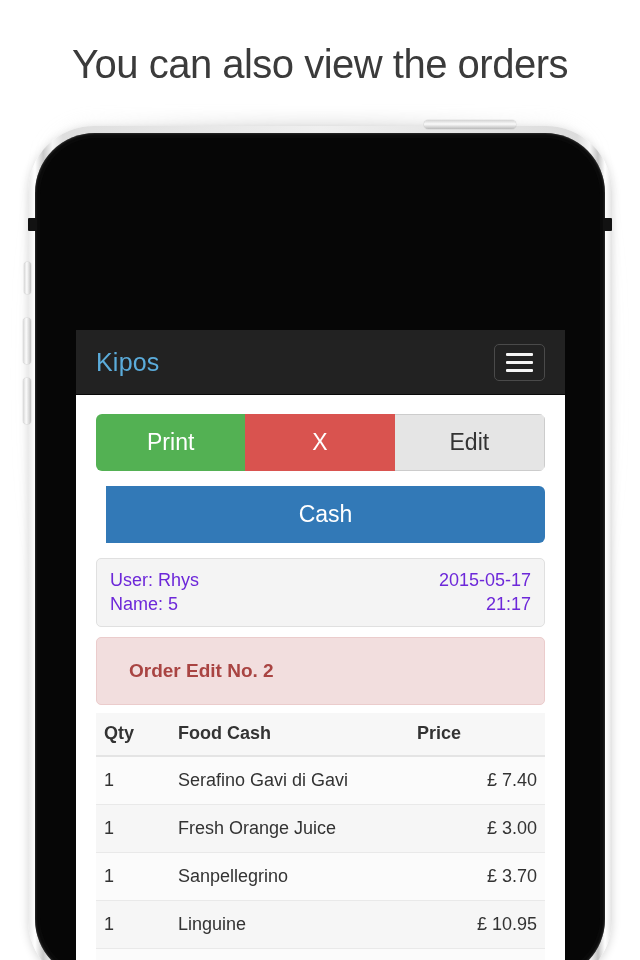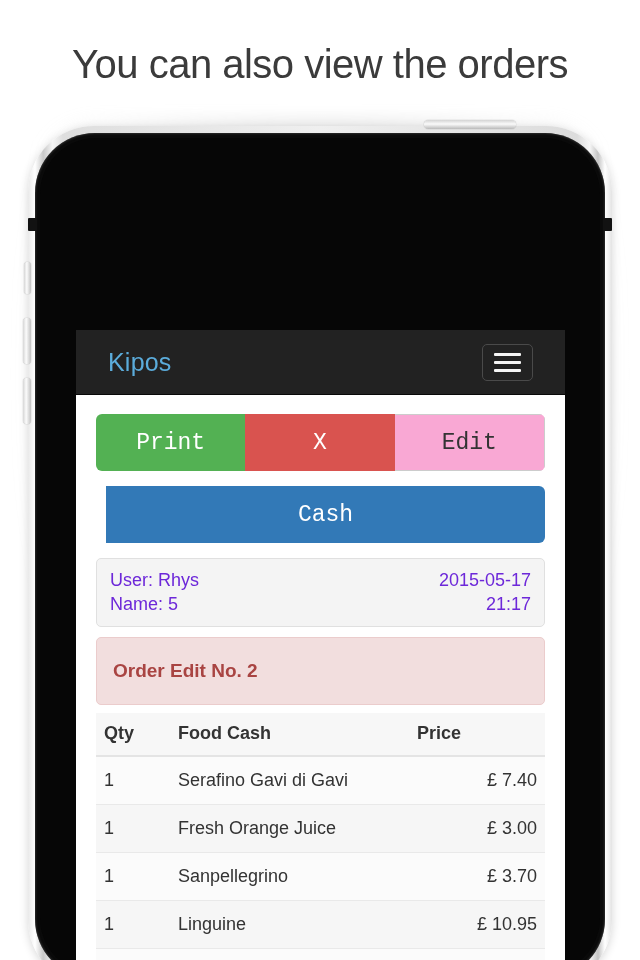--- a/index.html
+++ b/index.html
@@ -174,21 +174,21 @@
   }
 
   
   .navbar {
     height: 65px;
     background: #222222;
     border-bottom: 1px solid #080808;
     display: flex;
     align-items: center;
     justify-content: space-between;
-    padding: 0 32px;
+    padding: 0 20px;
     box-sizing: border-box;
   }
   .brand {
     color: #5bacdb;
     font-size: 25px;
     font-weight: 400;
     letter-spacing: 0.2px;
   }
   .menu-toggle {
     width: 51px;
@@ -230,26 +230,26 @@
     height: 57px;
     display: flex;
     align-items: center;
     justify-content: center;
     font-size: 23px;
     font-weight: 400;
     color: #ffffff;
     border: 0;
     cursor: pointer;
     box-sizing: border-box;
-    font-family: Liberation Mono, monospace;
+    font-family: Liberation Sans, sans-serif;
   }
   .btn-success { background: #53b153; }
   .btn-danger  { background: #d9534f; }
   .btn-default {
-    background: #f9a8d4;
+    background: #e5e5e5;
     color: #333333;
     border: 1px solid #cccccc;
     border-left: 0;
   }
   .btn-primary { background: #3279b7; margin-left: 10px; }
   .btn-info    { background: #57c0e0; }
 
   .btn-group-pay .btn { flex: 1 1 0; }
 
   
@@ -270,21 +270,21 @@
   }
 
   
   .alert-danger {
     background: #f2dede;
     border: 1px solid #ebcccc;
     border-radius: 5px;
     color: #a94442;
     font-size: 19px;
     font-weight: bold;
-    padding: 22px 16px;
+    padding: 22px 32px;
     margin-bottom: 8px;
     box-sizing: border-box;
   }
 
   
   .order-table {
     width: 100%;
     border-collapse: collapse;
     font-size: 18px;
     color: #333333;

